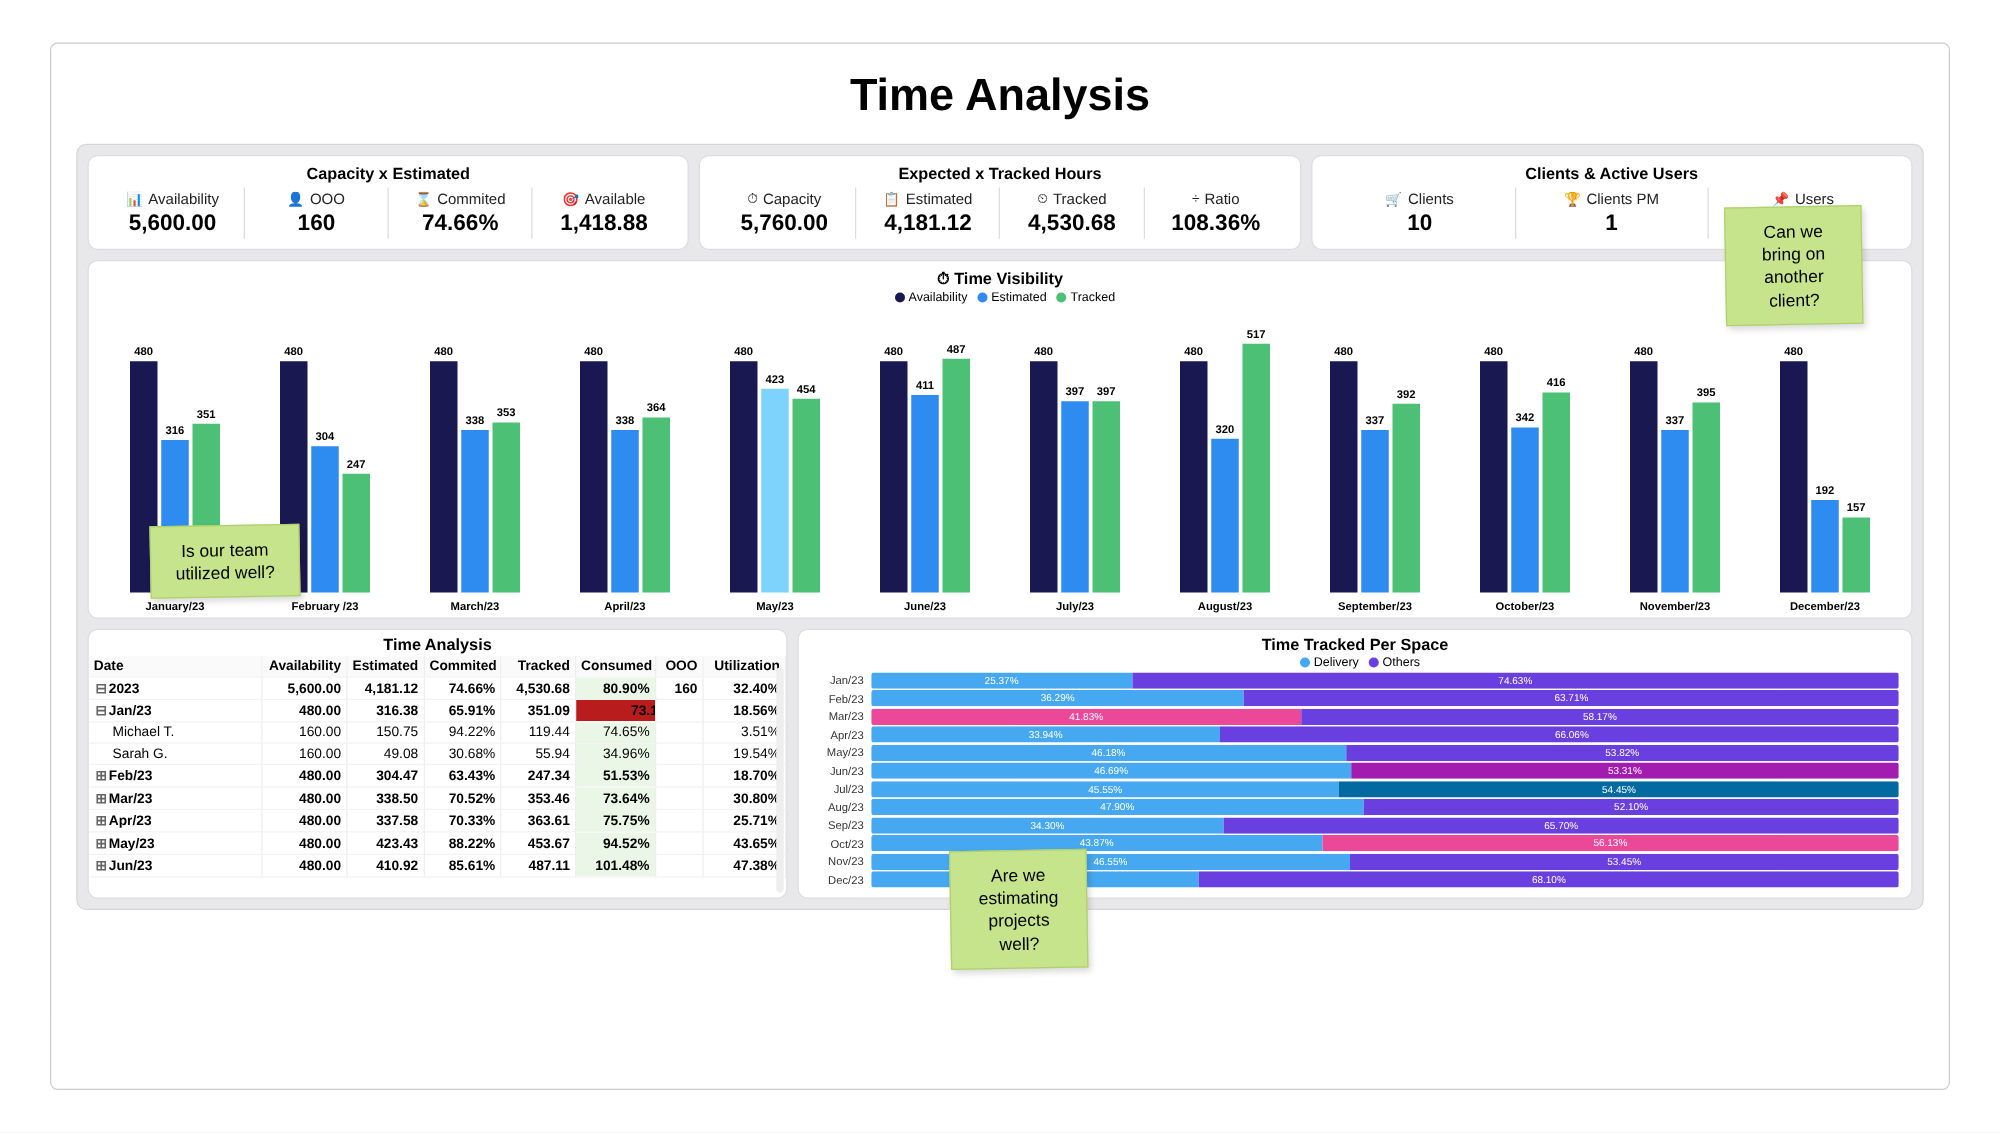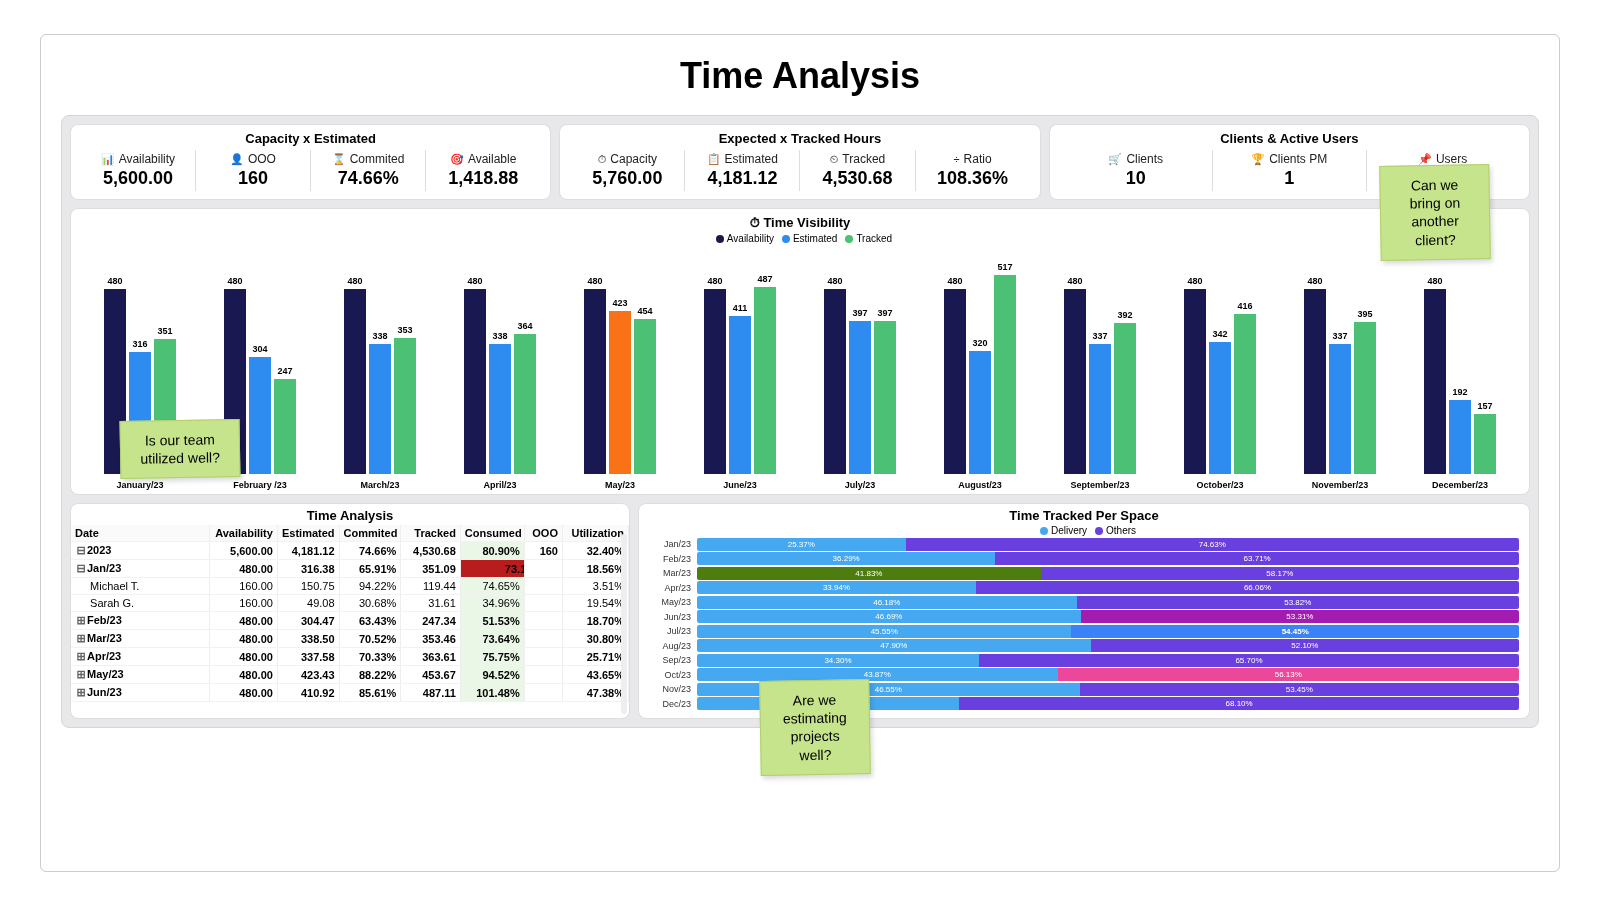--- a/index.html
+++ b/index.html
@@ -203,21 +203,21 @@
                 <div class="bar-label">364</div>
               </div>
             </div>
             <div class="bar-cat">April/23</div>
           </div>
           <div class="bar-group">
             <div class="bars">
               <div class="bar" style="background: rgb(26, 24, 80); height: 184.615px;">
                 <div class="bar-label">480</div>
               </div>
-              <div class="bar" style="background: #f97316; height: 162.692px;">
+              <div class="bar" style="background: #7dd3fc; height: 162.692px;">
                 <div class="bar-label">423</div>
               </div>
               <div class="bar" style="background: rgb(76, 192, 116); height: 155px; margin-top: 48px;">
                 <div class="bar-label">454</div>
               </div>
             </div>
             <div class="bar-cat">May/23</div>
           </div>
           <div class="bar-group">
             <div class="bars">
@@ -375,21 +375,21 @@
                 <td>119.44</td>
                 <td style="background: rgb(234, 246, 230);">74.65%</td>
                 <td></td>
                 <td>3.51%</td>
               </tr>
               <tr>
                 <td><span class="exp"></span><span>  Sarah G.</span></td>
                 <td>160.00</td>
                 <td>49.08</td>
                 <td>30.68%</td>
-                <td>31.61</td>
+                <td>55.94</td>
                 <td style="background: rgb(234, 246, 230);">34.96%</td>
                 <td></td>
                 <td>19.54%</td>
               </tr>
               <tr style="font-weight: 700;">
                 <td><span class="exp">⊞</span><span>Feb/23</span></td>
                 <td>480.00</td>
                 <td>304.47</td>
                 <td>63.43%</td>
                 <td>247.34</td>
@@ -455,21 +455,21 @@
             <div class="stack-row">
               <div class="stack-label">Feb/23</div>
               <div class="stack-bar">
                 <div class="seg" style="width: 36.29%; background: rgb(69, 168, 240);">36.29%</div>
                 <div class="seg" style="width: 63.71%; background: rgb(106, 63, 224);">63.71%</div>
               </div>
             </div>
             <div class="stack-row">
               <div class="stack-label">Mar/23</div>
               <div class="stack-bar">
-                <div class="seg" style="width: 41.83%; background: #4d7c0f;">41.83%</div>
+                <div class="seg" style="width: 41.83%; background: #ec4899;">41.83%</div>
                 <div class="seg" style="width: 58.17%; background: rgb(106, 63, 224);">58.17%</div>
               </div>
             </div>
             <div class="stack-row">
               <div class="stack-label">Apr/23</div>
               <div class="stack-bar">
                 <div class="seg" style="width: 33.94%; background: rgb(69, 168, 240);">33.94%</div>
                 <div class="seg" style="width: 66.06%; background: rgb(106, 63, 224); padding-left: 20px;">66.06%</div>
               </div>
             </div>
@@ -484,21 +484,21 @@
               <div class="stack-label">Jun/23</div>
               <div class="stack-bar">
                 <div class="seg" style="width: 46.69%; background: rgb(69, 168, 240);">46.69%</div>
                 <div class="seg" style="width: 53.31%; background: #a21caf;">53.31%</div>
               </div>
             </div>
             <div class="stack-row">
               <div class="stack-label">Jul/23</div>
               <div class="stack-bar">
                 <div class="seg" style="width: 45.55%; background: rgb(69, 168, 240);">45.55%</div>
-                <div class="seg" style="width: 54.45%; background: #3b82f6; font-weight: bold;">54.45%</div>
+                <div class="seg" style="width: 54.45%; background: #0369a1;">54.45%</div>
               </div>
             </div>
             <div class="stack-row">
               <div class="stack-label">Aug/23</div>
               <div class="stack-bar">
                 <div class="seg" style="width: 47.9%; background: rgb(69, 168, 240);">47.90%</div>
                 <div class="seg" style="width: 52.1%; background: rgb(106, 63, 224);">52.10%</div>
               </div>
             </div>
             <div class="stack-row">

